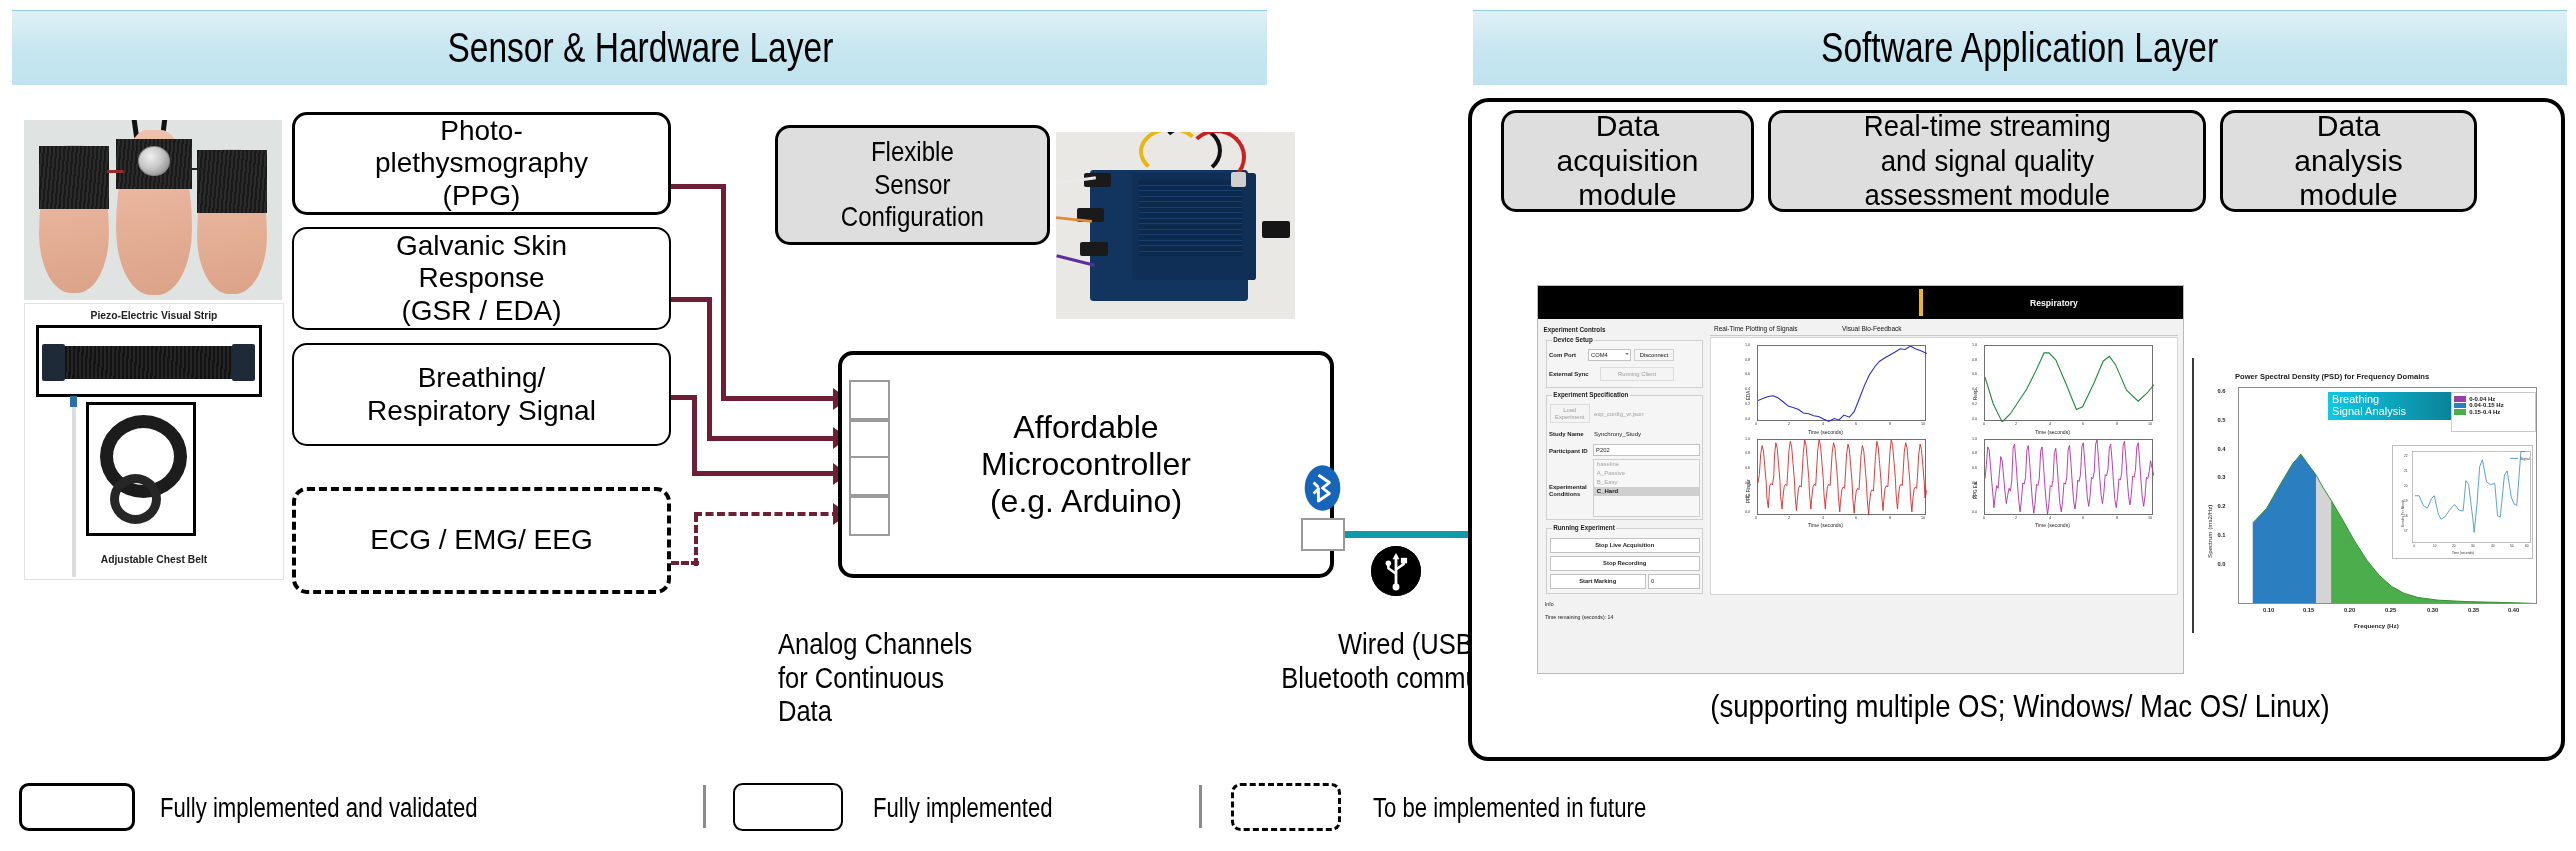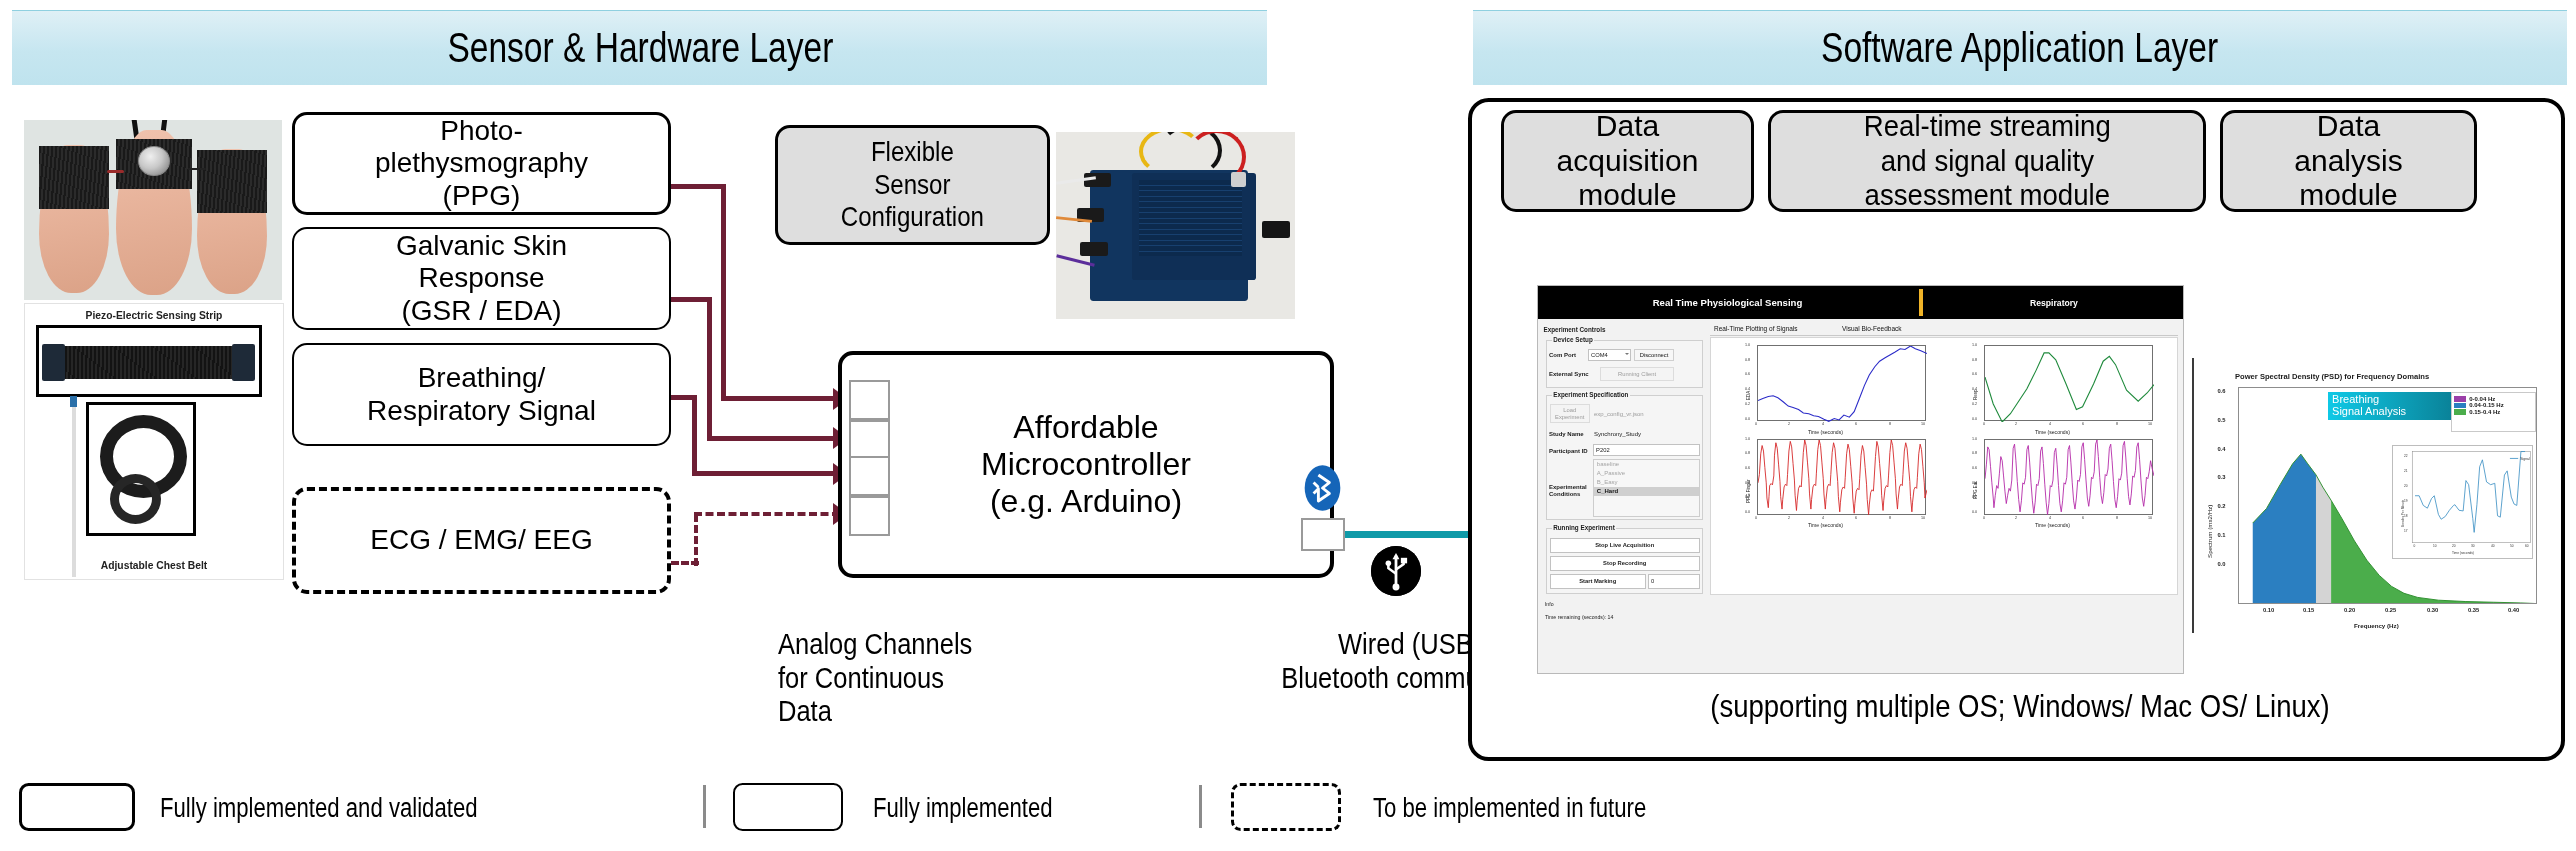--- a/index.html
+++ b/index.html
@@ -126,35 +126,35 @@
   <div class="finger" style="left:173px;top:29px;width:70px;height:145px;"></div>
   <div class="wrapband" style="left:15px;top:26px;width:70px;height:63px;"></div>
   <div class="wrapband" style="left:92px;top:19px;width:76px;height:50px;"></div>
   <div class="wrapband" style="left:173px;top:30px;width:70px;height:63px;"></div>
   <div class="sensordisc" style="left:114px;top:26px;width:30px;height:27.5px;"></div>
   <div class="cable" style="left:83px;top:50px;width:16.5px;height:2.8px;background:#9a2b2b;"></div>
   <div class="cable" style="left:164px;top:48px;width:18px;height:2.1px;background:#222;"></div>
 </div>
 
 <div class="photo" style="left:24px;top:303px;width:258px;height:275px;background:#fff;border:0.7px solid #e2e2e2;">
-  <div style="position:absolute;left:0;top:5.5px;width:100%;text-align:center;font-size:10.3px;color:#222;font-weight:bold;">Piezo-Electric Sensing Strip</div>
+  <div style="position:absolute;left:0;top:5.5px;width:100%;text-align:center;font-size:10.3px;color:#222;font-weight:bold;">Piezo-Electric Visual Strip</div>
   <div style="position:absolute;left:11px;top:20.6px;width:226px;height:72px;border:3.4px solid #000;background:#fff;box-sizing:border-box;">
     <div style="position:absolute;left:13.8px;top:18px;width:184px;height:33px;background:repeating-linear-gradient(92deg,#131313 0,#131313 2.1px,#262626 2.1px,#262626 4.1px);"></div>
     <div style="position:absolute;left:2.8px;top:16.5px;width:23.4px;height:37px;background:#1e2a38;border-radius:2.1px;"></div>
     <div style="position:absolute;left:193px;top:16.5px;width:23.4px;height:37px;background:#1e2a38;border-radius:2.1px;"></div>
   </div>
   <div style="position:absolute;left:47px;top:93px;width:4.1px;height:180px;background:#dcdcdc;"></div>
   <div style="position:absolute;left:45px;top:92px;width:6.9px;height:11px;background:#2a6fa8;"></div>
   <div style="position:absolute;left:61px;top:98px;width:110px;height:134px;border:3.4px solid #000;background:#fff;box-sizing:border-box;">
     <div style="position:absolute;left:11px;top:9.6px;width:87px;height:83px;border-radius:50%;
                 border:13.8px solid #1c1c1c;box-sizing:border-box;"></div>
     <div style="position:absolute;left:20.6px;top:69px;width:51px;height:50px;border-radius:50%;
                 border:9.6px solid #262626;box-sizing:border-box;"></div>
   </div>
-  <div style="position:absolute;left:0;bottom:8px;width:100%;text-align:center;font-size:10.3px;color:#222;font-weight:bold;">Adjustable Chest Belt</div>
+  <div style="position:absolute;left:0;bottom:14px;width:100%;text-align:center;font-size:10.3px;color:#222;font-weight:bold;">Adjustable Chest Belt</div>
 </div>
 
 <div class="rbox abs" style="left:292px;top:112px;width:379px;height:103px;">
   <span class="lbl">Photo-<br>plethysmography<br>(PPG)</span>
 </div>
 
 <div class="rbox thin abs" style="left:292px;top:227px;width:379px;height:103px;">
   <span class="lbl">Galvanic Skin<br>Response<br>(GSR / EDA)</span>
 </div>
 
@@ -268,23 +268,20 @@
 <div class="rbox gray abs" style="left:1768px;top:110px;width:438px;height:102px;border-width:3.4px;">
   <span class="lbl" style="font-size:30px;transform:scaleX(.92);">Real-time streaming<br>and signal quality<br>assessment module</span>
 </div>
 <div class="rbox gray abs" style="left:2220px;top:110px;width:257px;height:102px;border-width:3.4px;">
   <span class="lbl" style="font-size:30px;">Data<br>analysis<br>module</span>
 </div>
 
 <div class="app" style="left:1537px;top:285px;width:647px;height:389px;">
 
   <div class="app-title" style="position:absolute;left:0;top:0;width:647px;height:33px;">
-    <div style="position:absolute;left:0;top:0;width:379px;height:33px;display:flex;align-items:center;justify-content:center;">
-      <span class="ttl">Real Time Physiological Sensing</span>
-    </div>
     <div class="ylinebar" style="left:381px;top:2.8px;width:4.1px;height:27.5px;"></div>
     <div class="anon" style="left:385px;top:0;width:262px;height:33px;">Respiratory</div>
   </div>
 
   <div class="grplabel" style="left:5.5px;top:40px;font-weight:bold;">Experiment Controls</div>
   <div class="grp" style="left:8.3px;top:54px;width:157px;height:48px;"></div>
   <div class="grplabel" style="left:13.8px;top:50px;background:#f5f5f5;padding:0 1.4px;font-weight:bold;">Device Setup</div>
   <div class="fld" style="left:11px;top:66px;font-weight:bold;">Com Port</div>
   <div class="inputbox" style="left:50px;top:63px;width:43px;height:12.4px;">COM4</div>
   <div style="position:absolute;left:87px;top:67px;width:0;height:0;border-left:2.1px solid transparent;border-right:2.1px solid transparent;border-top:2.8px solid #777;"></div>

